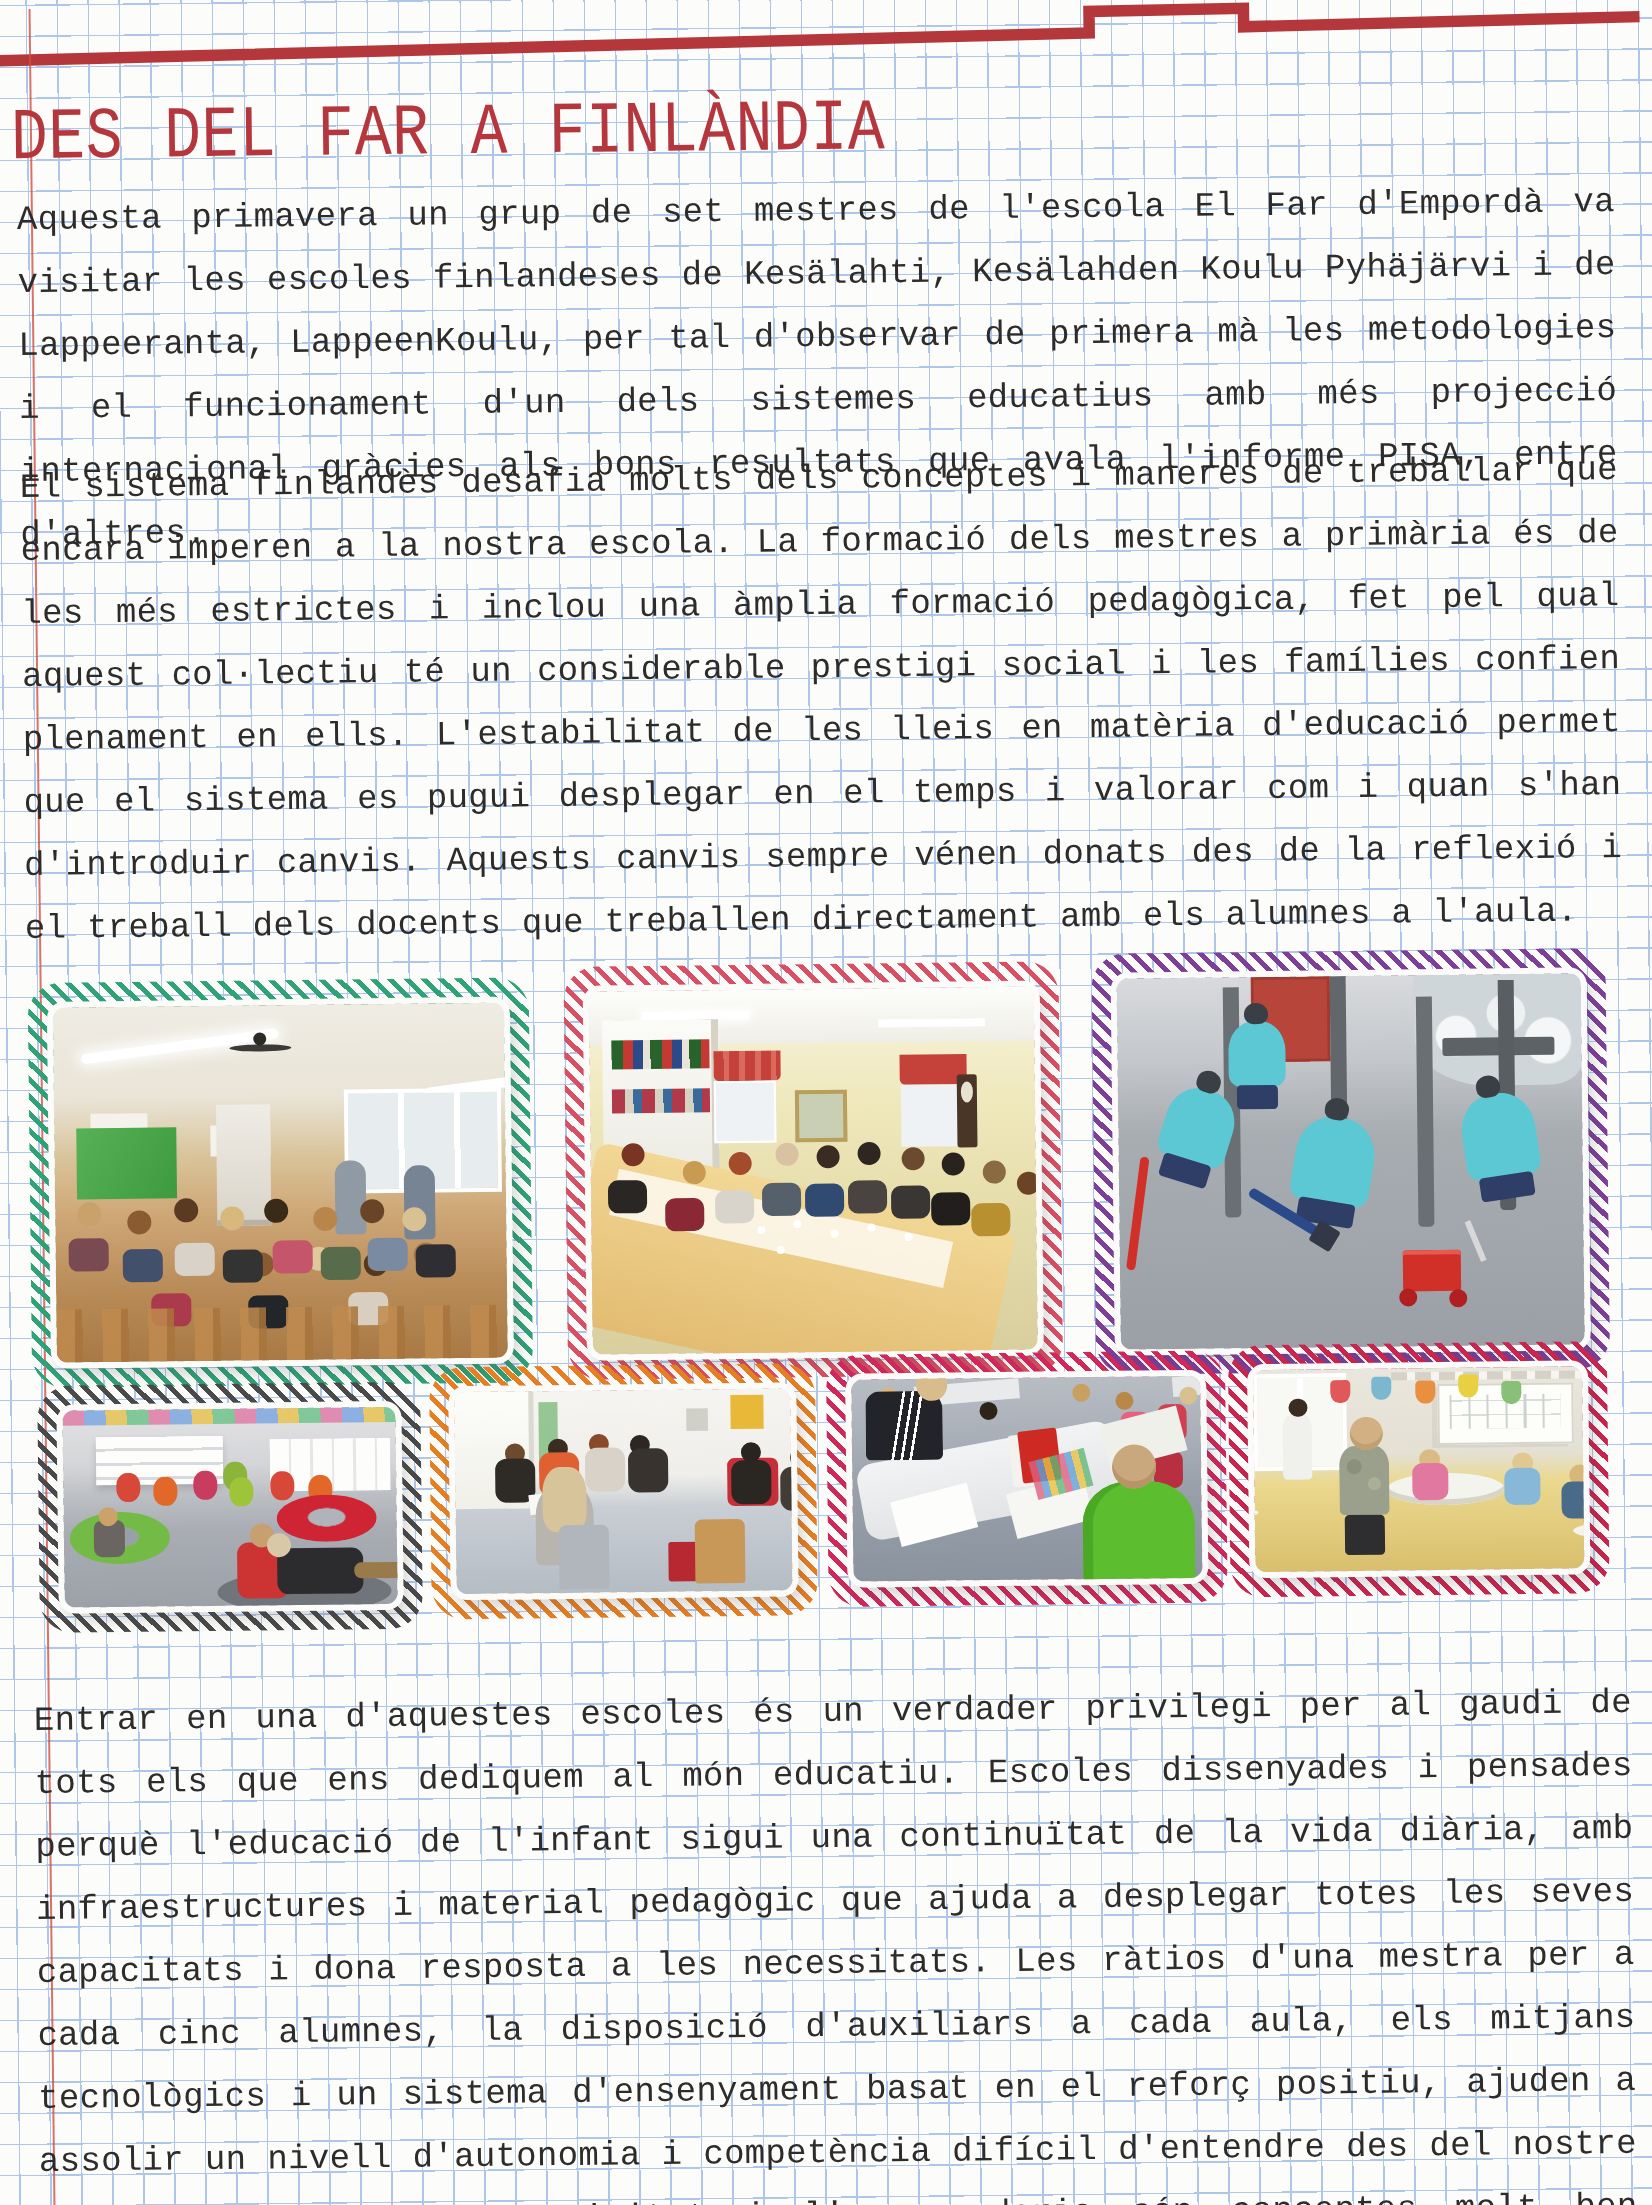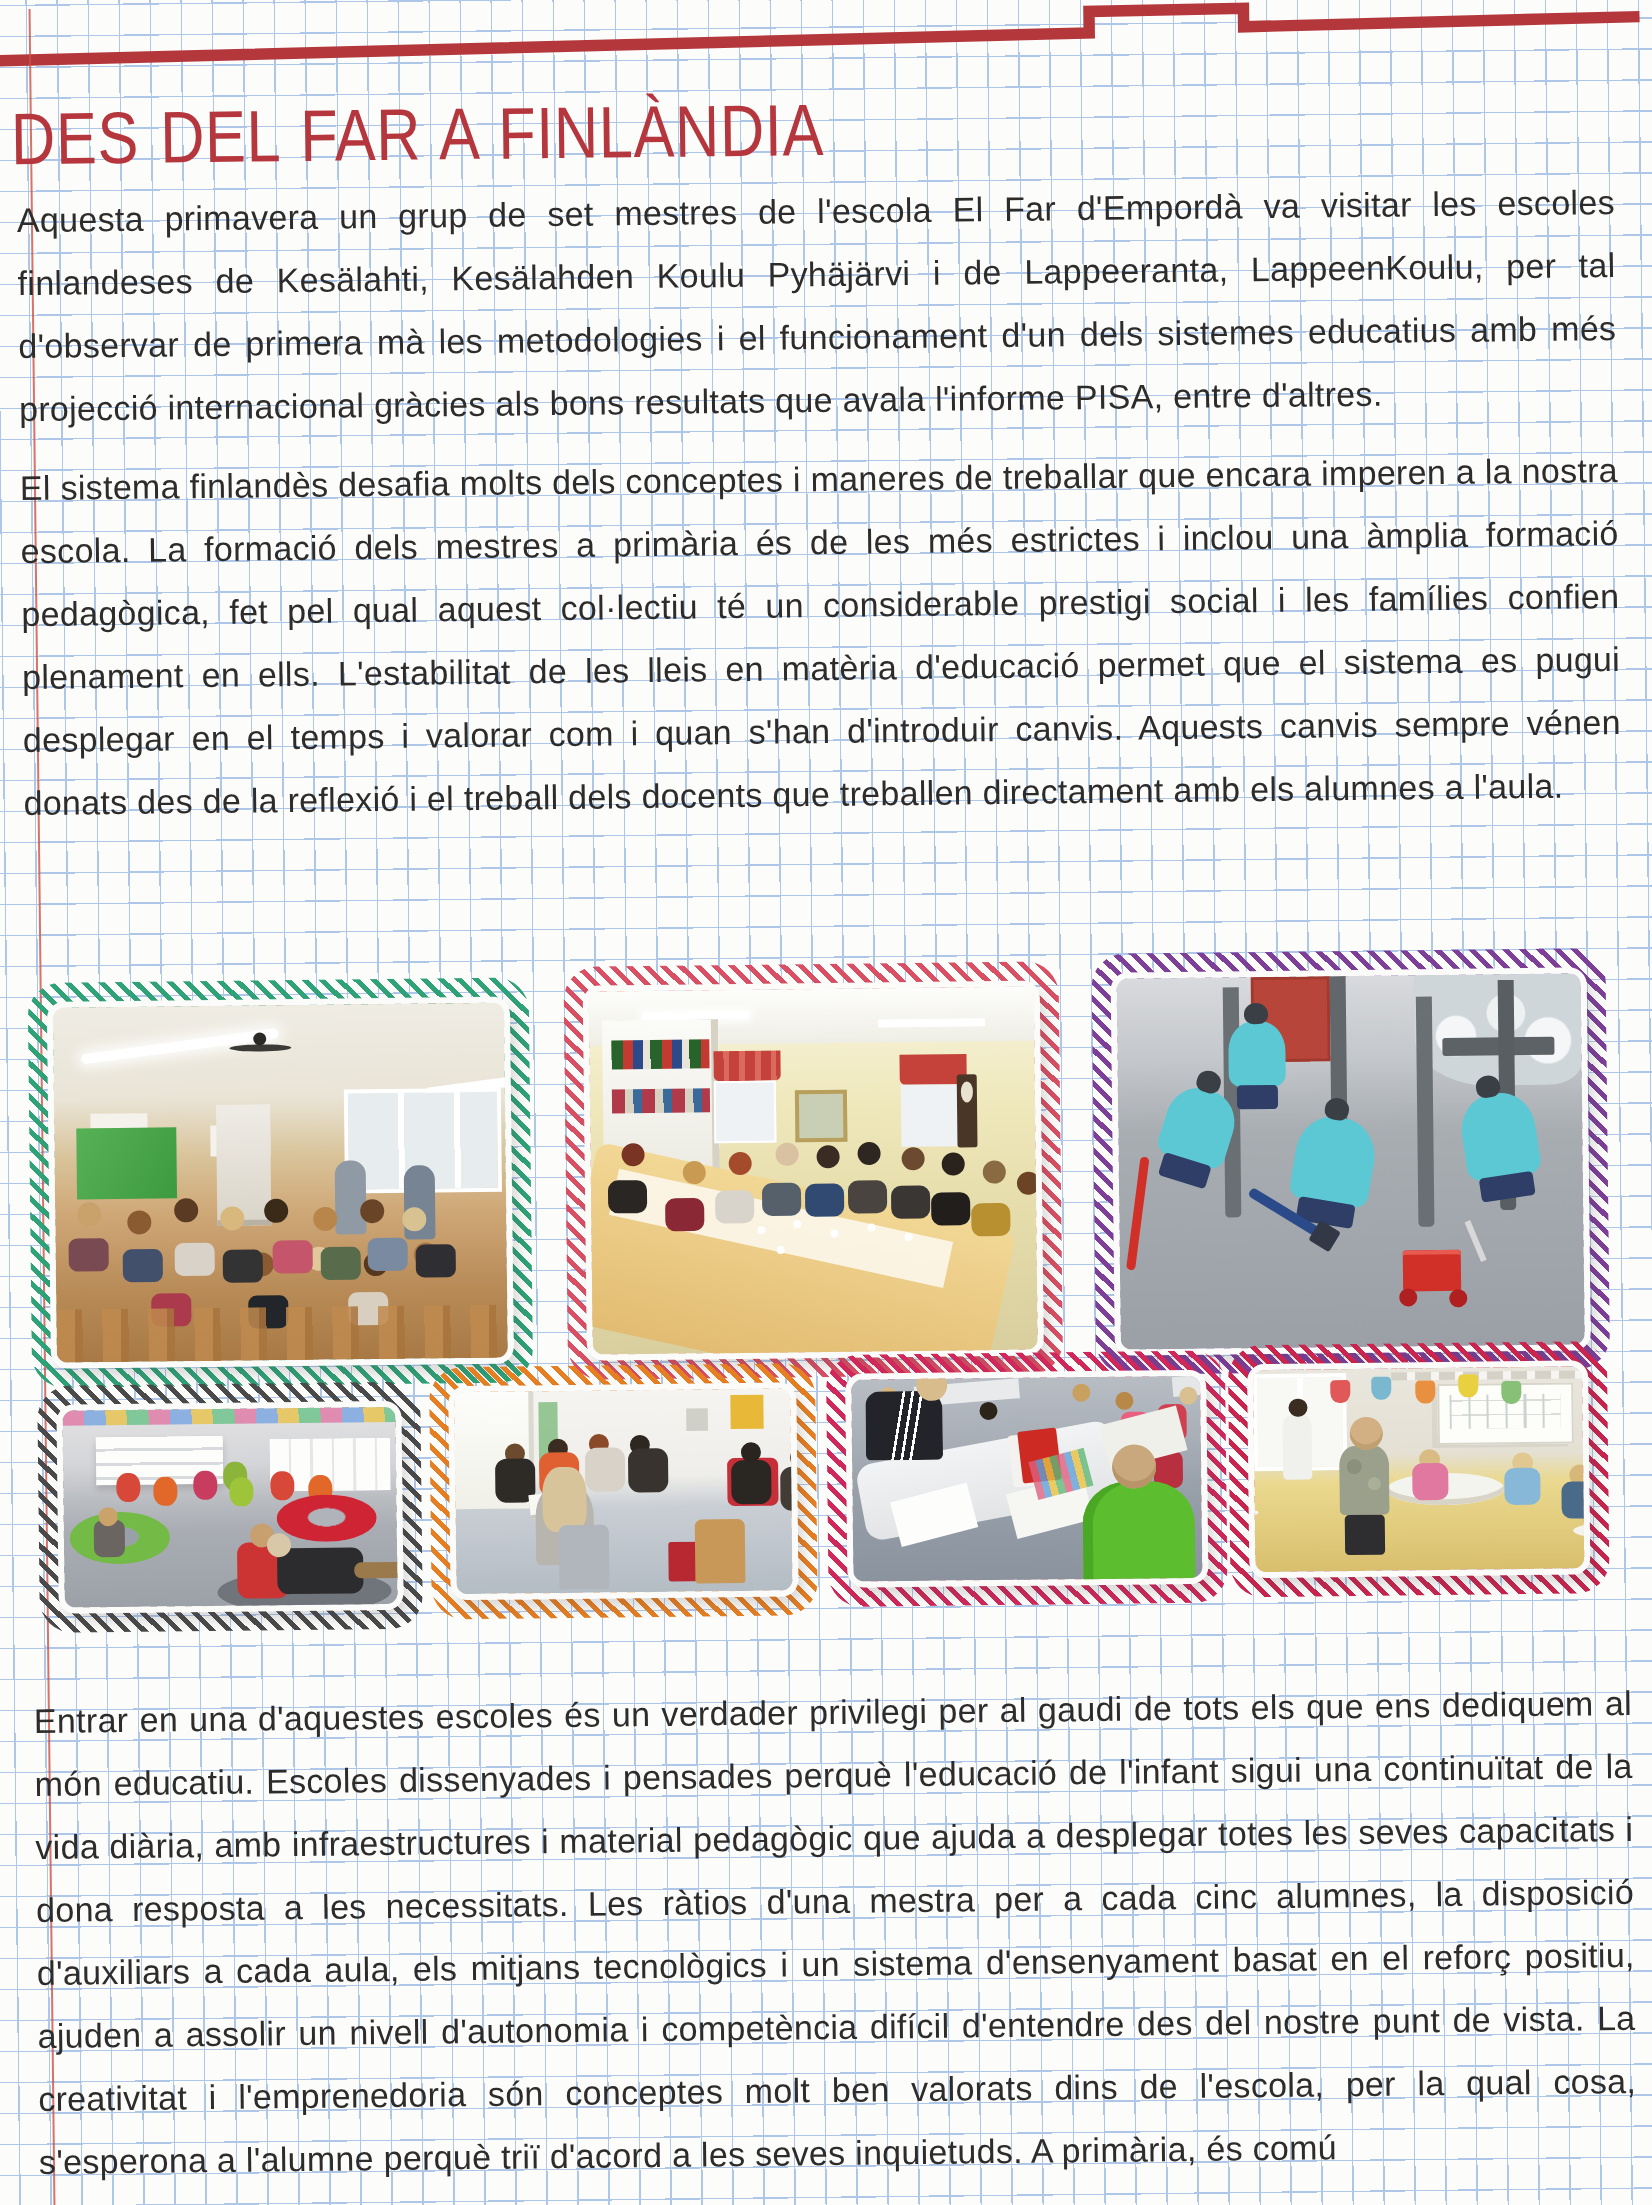--- a/index.html
+++ b/index.html
@@ -1,17 +1,17 @@
 <!DOCTYPE html>
 <html style="font-size:11.4px"><head>
 <meta charset="utf-8">
 <style>
   html,body{margin:0;padding:0;}
   .page{position:relative;width:1652px;height:2205px;overflow:hidden;background:#fbfbf8;
-        font-family:Liberation Sans, sans-serif;}
+        font-family:Liberation Mono, monospace;}
   .sheet{position:absolute;inset:-24px;transform:rotate(-0.65deg);
         background-color:#fcfcfa;
         background-image:
           repeating-linear-gradient(90deg, var(--grid,#aec6e8) 0 1.4px, transparent 1.4px 31px),
           repeating-linear-gradient(0deg,  var(--grid,#aec6e8) 0 1.4px, transparent 1.4px 31px);}
   .content{position:absolute;inset:24px;}
   .abs{position:absolute;}
   .topbar{position:absolute;top:0;left:0;}
   .margin-line{position:absolute;left:41px;top:0;bottom:0;width:2.1px;background:var(--margin,#cd5044);opacity:.8;}
   h1.title{position:absolute;left:21.5px;top:92px;margin:0;font-size:73px;line-height:1.05;

